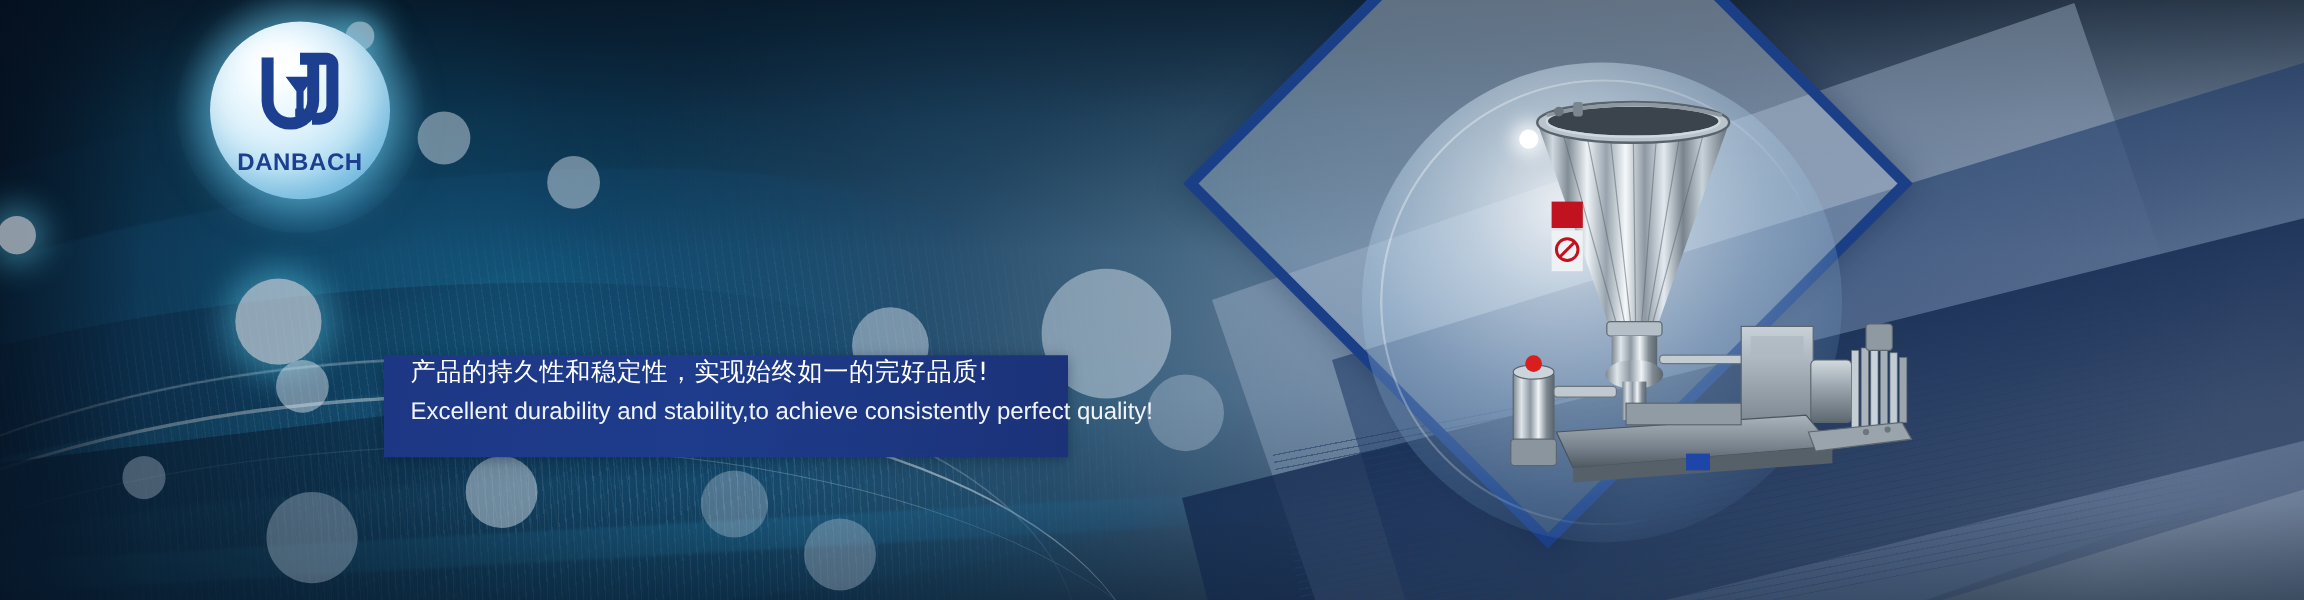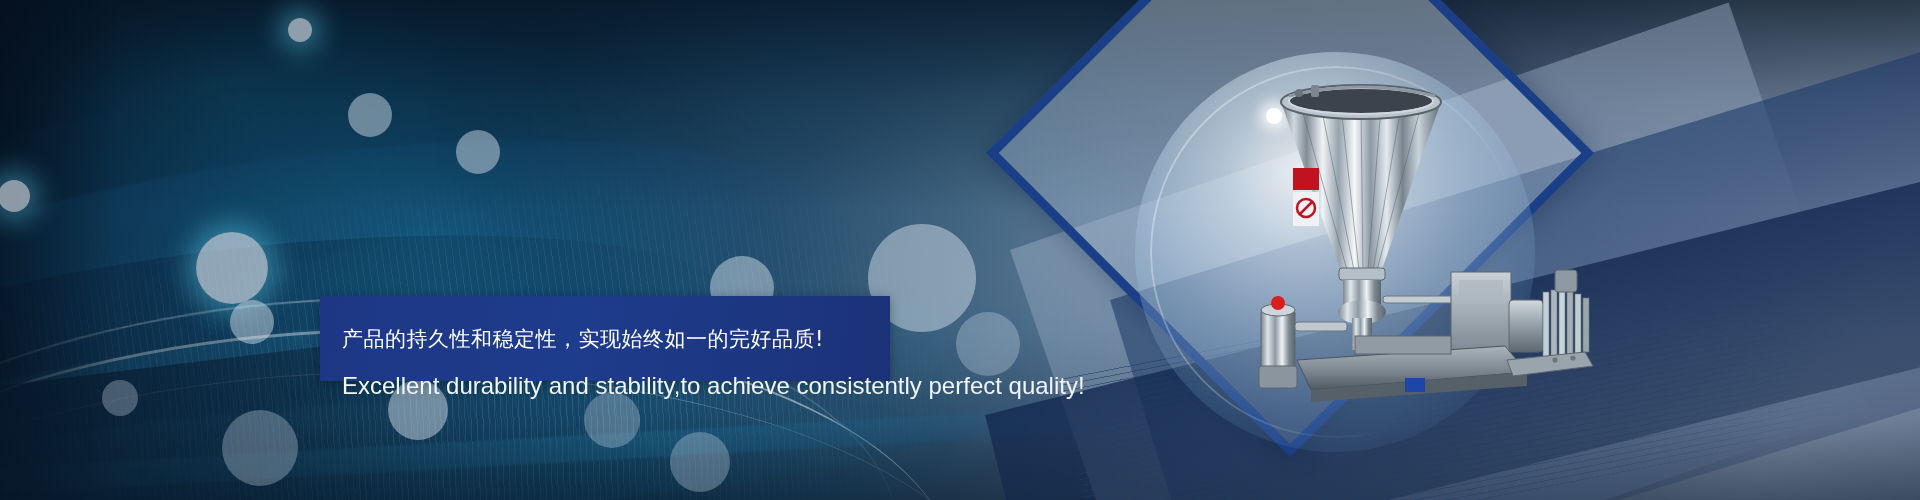--- a/index.html
+++ b/index.html
@@ -126,25 +126,25 @@
       -3px 0 0 #fff, 3px 0 0 #fff, 0 -3px 0 #fff, 0 3px 0 #fff,
       5px 6px 7px rgba(6,20,40,.45);
     white-space:nowrap;line-height:1;
   }
 
   
   #subtitle-box{
     position:absolute;left:320px;top:296px;width:570px;height:85px;
     background:linear-gradient(100deg,#1d3784 0%,#1e3c8c 45%,#1b3278 100%);
     box-shadow:0 2px 10px rgba(4,14,32,.35);
-    padding:29px 0 0 22px;
+    padding:0 0 0 22px;
   }
   #subtitle-cn{color:#ffffff;font-size:21px;line-height:28px;white-space:nowrap;letter-spacing:.5px;
     font-family:"DejaVu Sans","Liberation Sans",sans-serif;}
-  #subtitle-en{color:#f0f4fb;font-size:24px;line-height:28px;white-space:nowrap;margin-top:19px;
+  #subtitle-en{color:#f0f4fb;font-size:20px;line-height:28px;white-space:nowrap;margin-top:5px;
     font-family:"Liberation Sans",sans-serif;}
 
   
   #diamond{position:absolute;left:1075px;top:-62px;width:430px;height:430px;
     transform:rotate(45deg);
     border:9px solid #1b3f86;
     background:linear-gradient(135deg, rgba(200,214,230,.34), rgba(120,150,186,.18));
     box-shadow:0 0 26px rgba(10,26,56,.35);}
   #diamond-inner{position:absolute;inset:0;background:linear-gradient(135deg, rgba(235,243,250,.20), rgba(90,120,160,.10));}
 
@@ -330,20 +330,33 @@
         <rect x="100" y="276" width="96" height="18" fill="#919ba3" stroke="#5c666f"></rect>
         <polygon points="252,300 330,292 338,306 258,316" fill="#9aa4ac" stroke="#5c666f"></polygon>
         <circle cx="300" cy="300" r="2.6" fill="#6b757e"></circle>
         <circle cx="318" cy="298" r="2.6" fill="#6b757e"></circle>
       </g>
 
       <rect x="150" y="318" width="20" height="14" fill="#1d46a8"></rect>
     </svg>
   </div>
 
+  <div id="logo-wrap">
+    <div class="logo-halo"></div>
+    <div class="logo-sphere"></div>
+    <div class="logo-mark">
+      <svg viewBox="0 0 92 78" width="92" height="78">
+        <path d="M14 10 h10 v36 a14 14 0 0 0 28 0 v-36 h10 v36 a24 24 0 0 1 -48 0 Z" fill="#1d3f8f"></path>
+        <path d="M46 6 h22 a10 10 0 0 1 10 10 v34 a16 16 0 0 1 -16 16 h-6 v-10 h6 a6 6 0 0 0 6 -6 v-34 h-22 Z" fill="#1d3f8f"></path>
+        <path d="M34 26 h24 l-9 12 v14 h-6 v-14 Z" fill="#1d3f8f"></path>
+        <rect x="42" y="52" width="8" height="8" rx="1.5" fill="#1d3f8f"></rect>
+      </svg>
+    </div>
+    <div class="logo-text">DANBACH</div>
+  </div>
 
 
   <div id="subtitle-box">
     <div id="subtitle-cn">产品的持久性和稳定性，实现始终如一的完好品质!</div>
     <div id="subtitle-en">Excellent durability and stability,to achieve consistently perfect quality!</div>
   </div>
 
 </div>
 
 </body></html>

